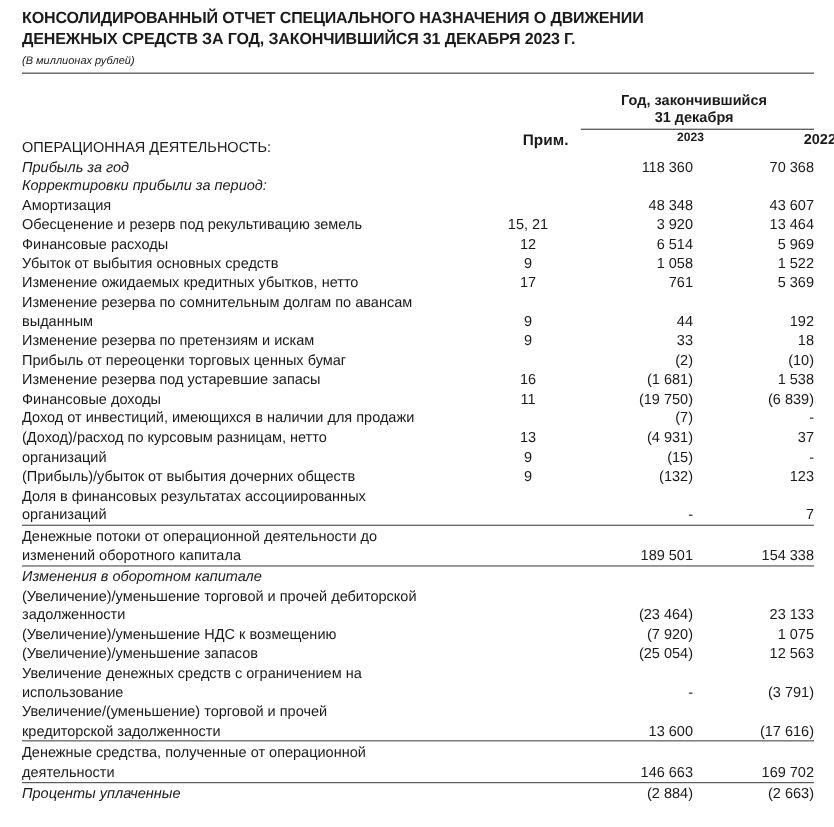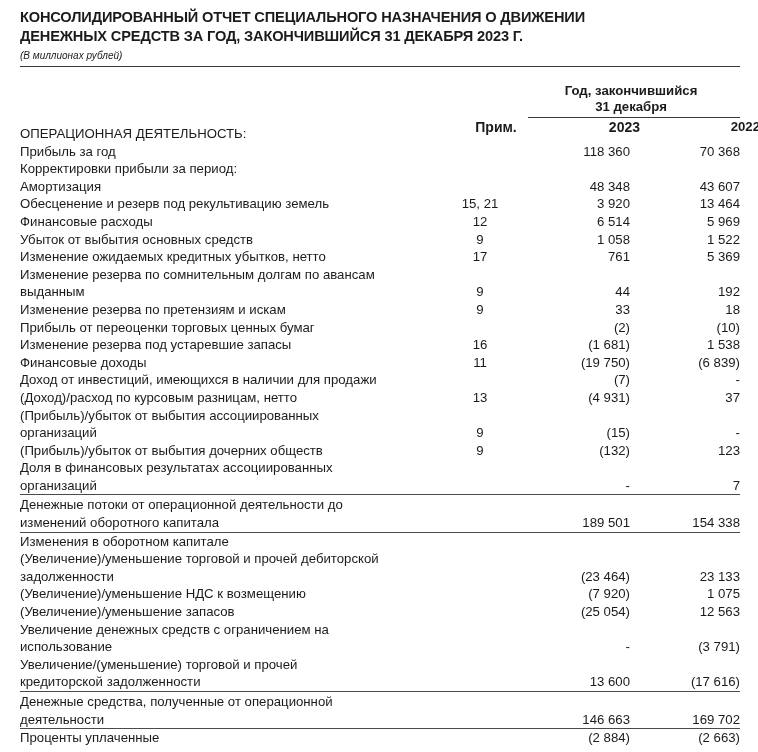--- a/index.html
+++ b/index.html
@@ -80,21 +80,21 @@
     font-weight: bold;
     font-size: 14px;
   }
   .colhead .y2023 {
     position: absolute;
     left: 520px;
     width: 100px;
     top: 52px;
     text-align: right;
     font-weight: bold;
-    font-size: 14px;
+    font-size: 11px;
   }
   .colhead .y2022 {
     position: absolute;
     left: 640px;
     width: 100px;
     top: 52px;
     text-align: right;
     font-weight: bold;
     font-size: 13.2px;
   }
@@ -117,21 +117,21 @@
   col.c-v1    { width: 110px; }
   col.c-v2    { width: 110px; }
 
   td.label  { text-align: left; padding-right: 4px; }
   td.note   { text-align: center; }
   td.v      { text-align: right; white-space: nowrap; padding-right: 2px; }
   td.v.v2   { padding-right: 0px; padding-left: 32px; }
 
   
   .ind0 { padding-left: 0px; }
-  .ind1 { padding-left: 14px; }
+  .ind1 { padding-left: 14px; font-style: italic; }
   .ind2 { padding-left: 24px; }
 
   
   tr.rule-top > td {
     border-top: 1.2px solid #4a4a4a;
     padding-top: 1px;
   }
   tr.rule-bottom > td {
     border-bottom: 1.2px solid #4a4a4a;
   }
@@ -257,26 +257,20 @@
           <td class="v">(7)</td>
           <td class="v v2">-</td>
         </tr>
         <tr>
           <td class="label ind2">(Доход)/расход по курсовым разницам, нетто</td>
           <td class="note">13</td>
           <td class="v">(4 931)</td>
           <td class="v v2">37</td>
         </tr>
         <tr>
-          <td class="label ind2">(Прибыль)/убыток от выбытия ассоциированных</td>
-          <td class="note"></td>
-          <td class="v"></td>
-          <td class="v v2"></td>
-        </tr>
-        <tr>
           <td class="label ind2">организаций</td>
           <td class="note">9</td>
           <td class="v">(15)</td>
           <td class="v v2">-</td>
         </tr>
         <tr>
           <td class="label ind2">(Прибыль)/убыток от выбытия дочерних обществ</td>
           <td class="note">9</td>
           <td class="v">(132)</td>
           <td class="v v2">123</td>

